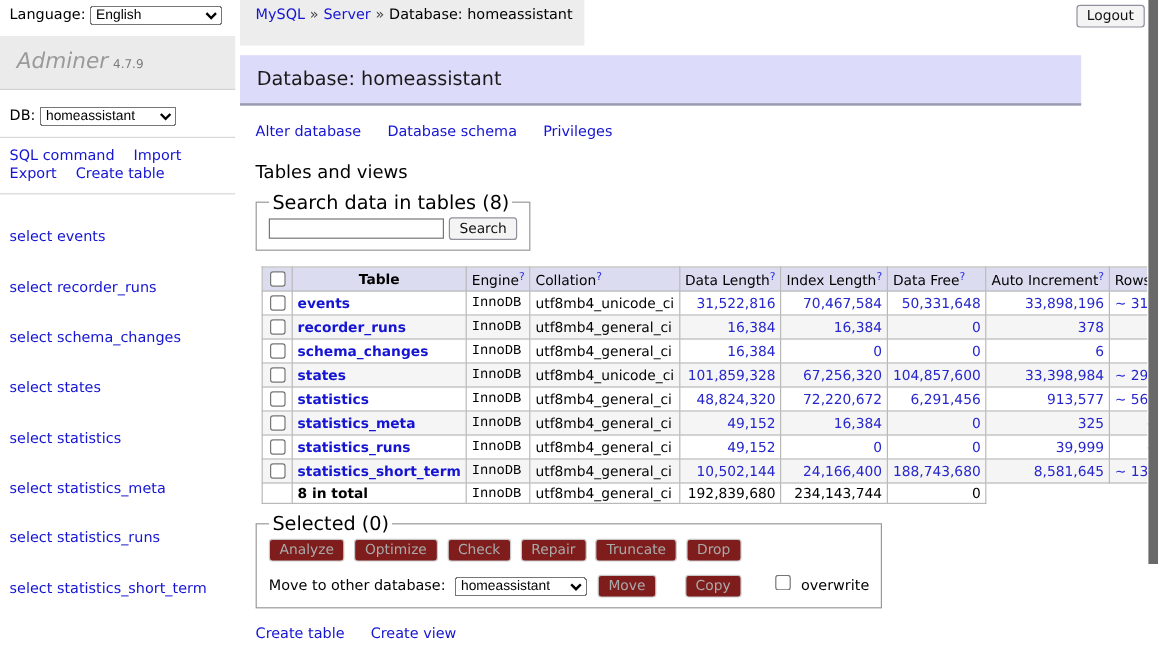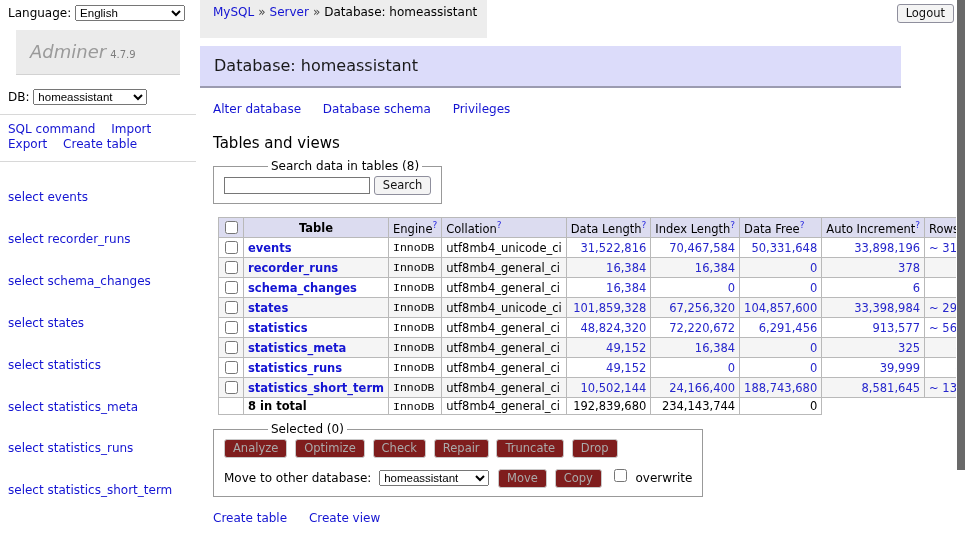--- a/index.html
+++ b/index.html
@@ -8,21 +8,21 @@
     width:966px; height:543px; overflow:hidden; position:relative;
     font-family:"DejaVu Sans","Liberation Sans",sans-serif; font-size:12px;
     color:#000; background:#fff;
   }
   a.lnk { color:#1414d2; text-decoration:none; cursor:pointer; }
 
   
   #menu { position:absolute; top:0; left:0; width:196px; }
   .lang-row { margin:5px 0 0 8px; white-space:nowrap; }
   .lang-row select { width:110px; font-size:11.5px; }
-  h1.logo { margin:9px 16px 0; background:#ebebeb; border-bottom:1px solid #d2d2d2;
+  h1.logo { margin:9px 0 0; background:#ebebeb; border-bottom:1px solid #d2d2d2;
     padding:11px 14px 12px; font-weight:normal; font-style:italic; font-size:18px; color:#9a9a9a; }
   h1.logo .ver { font-size:10px; font-style:normal; color:#7d7d7d; margin-left:4px; }
   .db-row { margin:14px 0 0 8px; white-space:nowrap; }
   .db-row select { width:114px; font-size:11.5px; }
   .menu-sep { border:0; border-top:1px solid #d8d8d8; margin:9px 0 7px; }
   .menu-actions { margin:0 0 0 8px; width:178px; line-height:15px; }
   .menu-actions a { margin-right:12px; }
   .menu-tables { margin:9px 0 0 8px; }
   .menu-tables a { display:block; line-height:12.9px;margin-top:29px; }
 
@@ -35,21 +35,21 @@
   button:disabled { color:#aaa; border-color:#c9c9c9; background:#7f1d1d; }
 
   
   #content { margin:0 65px 0 200px; }
   h2.page-title { margin:8px 0 0; background:#dcdcfa; border-bottom:2px solid #9b9bb0;
     padding:10px 0 11px 14px; font-size:16px; font-weight:normal; color:#1a1a1a; }
   .links-row { margin:14px 0 0 13px; }
   .links-row a { margin-right:18px; }
   h3.section { margin:18px 0 0 13px; font-size:15px; font-weight:normal; }
   fieldset { display:inline-block; border:1px solid #999; margin:7px 0 0 13px; padding:3px 10px 8px; }
-  legend { font-size:12px; padding:0 3px;margin-left:44px; }
+  legend { font-size:16px; padding:0 3px; }
   .search-input { width:146px; height:17px; border:1px solid #767676; padding:1px 3px;
     font-family:inherit; font-size:11.5px; }
 
   
   table { border-collapse:collapse; margin:13px 0 0 18px; font-size:11.5px; }
   th,td { border:1px solid #b9b9b9; padding:1px 4px; height:16px; white-space:nowrap; }
   thead th { background:#dcdcf0; font-weight:normal; text-align:left; }
   thead th.col-table { font-weight:bold; text-align:center; min-width:108px; }
   thead th sup a { color:#2a2ae0; text-decoration:none; font-size:9px; }
   tbody tr:nth-child(even) td { background:#f5f5f5; }
@@ -61,21 +61,21 @@
   tr.total td.lbl { font-weight:bold; }
   tr.total td.r { color:#000; }
   td.c-eng { min-width:40px;font-family:Liberation Mono, monospace; } td.c-coll { min-width:100px; }
   td.c-n1 { min-width:64px; } td.c-n2 { min-width:68px; } td.c-n3 { min-width:60px; }
   td.c-n4 { min-width:72px; } td.c-n5 { min-width:58px; }
 
   
   .sel-buttons button { margin-right:4px; }
   .move-row { margin-top:8px; white-space:nowrap; }
   .move-row select { width:110px; margin:0 5px 0 4px; font-size:11.5px; }
-  .move-row button { margin-right:4px; }
+  .move-row button { margin-right:20px; }
   .move-row .ow-label { margin-left:2px; }
 
   
   .scrollbar-track { position:absolute; top:0; right:0; width:10px; height:543px; background:#fff; }
   .scrollbar-thumb { position:absolute; top:0; right:1px; width:8px; height:470px; background:#696969; }
 </style>
 </head>
 <body>
 
 <div id="menu">

